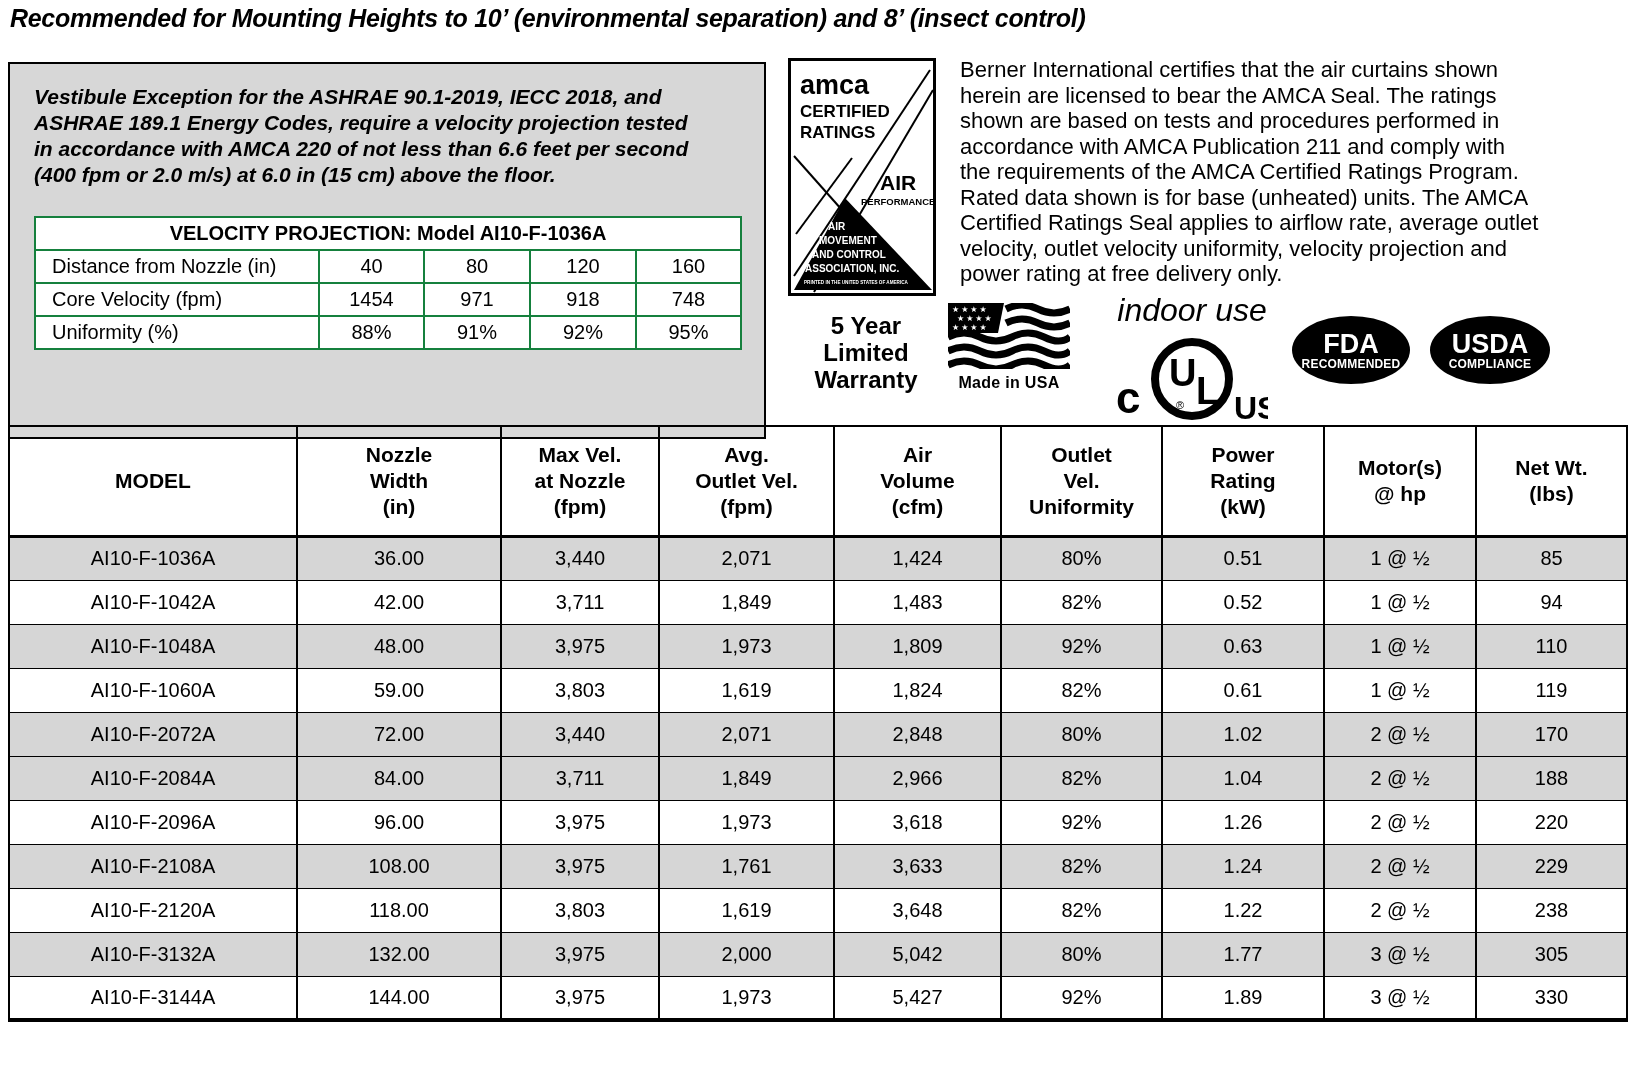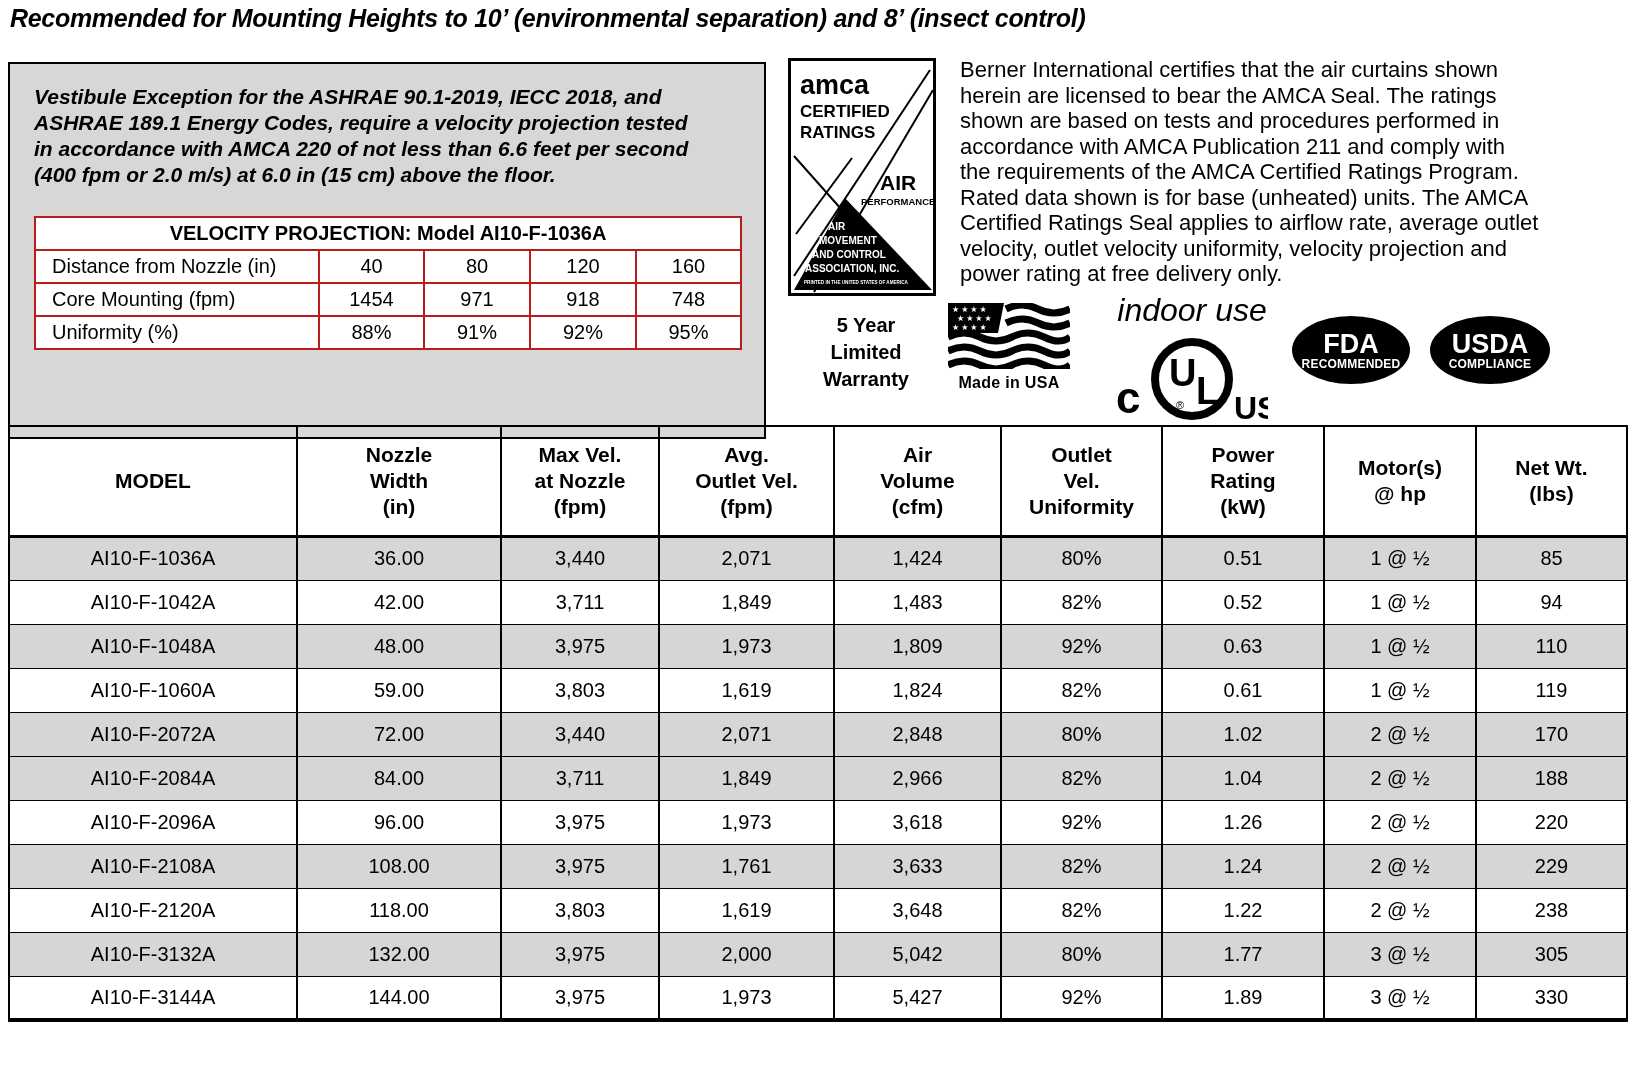--- a/index.html
+++ b/index.html
@@ -4,33 +4,33 @@
 <style>
   html,body{margin:0;padding:0;background:#fff;}
   body{width:1634px;height:1070px;position:relative;font-family:"Liberation Sans",sans-serif;color:#000;overflow:hidden;}
 
   .page-title{position:absolute;left:10px;top:4px;font-size:25px;font-weight:bold;font-style:italic;letter-spacing:-0.3px;white-space:nowrap;}
 
   
   .vest-box{position:absolute;left:8px;top:62px;width:758px;height:377px;background:#d7d7d7;border:2px solid #000;box-sizing:border-box;}
   .vest-note{position:absolute;left:24px;top:20px;width:714px;font-size:21px;font-weight:bold;font-style:italic;line-height:26px;white-space:pre-line;}
   .proj-table{position:absolute;left:24px;top:152px;width:706px;border-collapse:collapse;table-layout:fixed;background:#fff;}
-  .proj-table th,.proj-table td{border:2px solid #b91c1c;height:33px;font-size:20px;padding:0;box-sizing:border-box;}
+  .proj-table th,.proj-table td{border:2px solid #15803d;height:33px;font-size:20px;padding:0;box-sizing:border-box;}
   .proj-table th{font-weight:bold;text-align:center;}
   .proj-table td{text-align:center;font-weight:normal;}
   .proj-table td.lbl{text-align:left;padding-left:16px;}
 
   
   .amca-seal{position:absolute;left:788px;top:58px;}
 
   
   .cert-text{position:absolute;left:960px;top:57px;width:678px;font-size:22px;line-height:25.5px;white-space:pre-line;}
 
   
-  .warranty{position:absolute;left:806px;top:312px;width:120px;text-align:center;font-size:20px;font-weight:bold;line-height:27px;white-space:pre-line;}
+  .warranty{position:absolute;left:806px;top:312px;width:120px;text-align:center;font-size:24px;font-weight:bold;line-height:27px;white-space:pre-line;}
   .flag-wrap{position:absolute;left:946px;top:303px;width:126px;text-align:center;}
   .made-label{font-size:16px;font-weight:bold;letter-spacing:.3px;margin-top:1px;}
   .indoor-wrap{position:absolute;left:1116px;top:292px;width:152px;text-align:center;}
   .indoor-label{font-size:32px;font-style:italic;margin-bottom:0;}
   .oval-badge{position:absolute;background:#000;border-radius:50%;color:#fff;display:flex;flex-direction:column;align-items:center;justify-content:center;line-height:1.05;}
   .fda-badge{left:1292px;top:316px;width:118px;height:68px;}
   .usda-badge{left:1430px;top:316px;width:120px;height:68px;}
   .oval-top{font-size:27px;font-weight:bold;}
   .oval-bottom{font-size:12px;font-weight:bold;letter-spacing:.2px;}
 
@@ -68,21 +68,21 @@
 
         <tr>
           <td class="lbl">Distance from Nozzle (in)</td>
           <td>40</td>
           <td>80</td>
           <td>120</td>
           <td>160</td>
         </tr>
 
         <tr>
-          <td class="lbl">Core Mounting (fpm)</td>
+          <td class="lbl">Core Velocity (fpm)</td>
           <td>1454</td>
           <td>971</td>
           <td>918</td>
           <td>748</td>
         </tr>
 
         <tr>
           <td class="lbl">Uniformity (%)</td>
           <td>88%</td>
           <td>91%</td>

